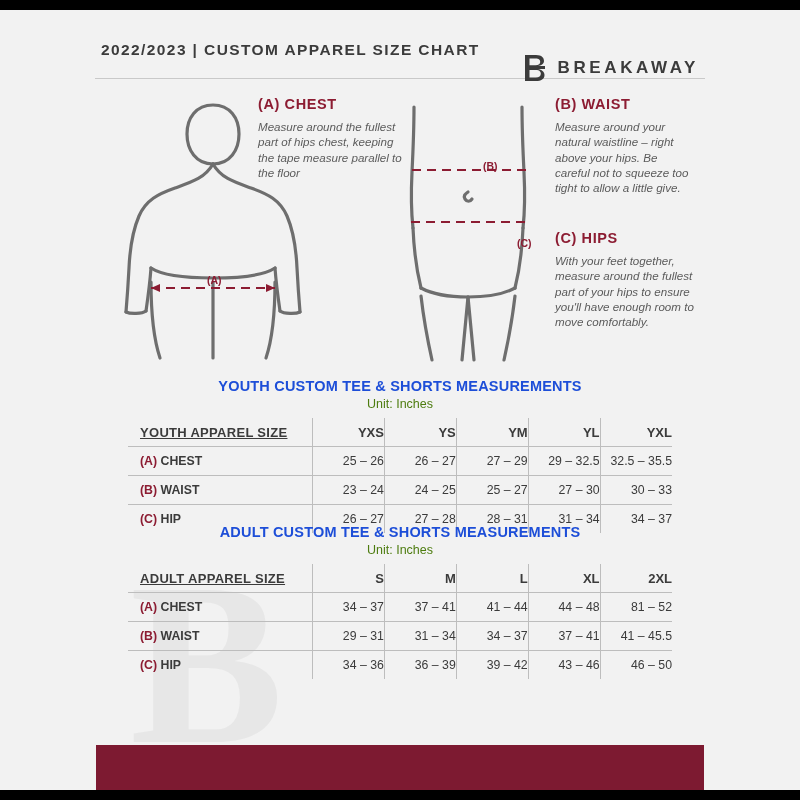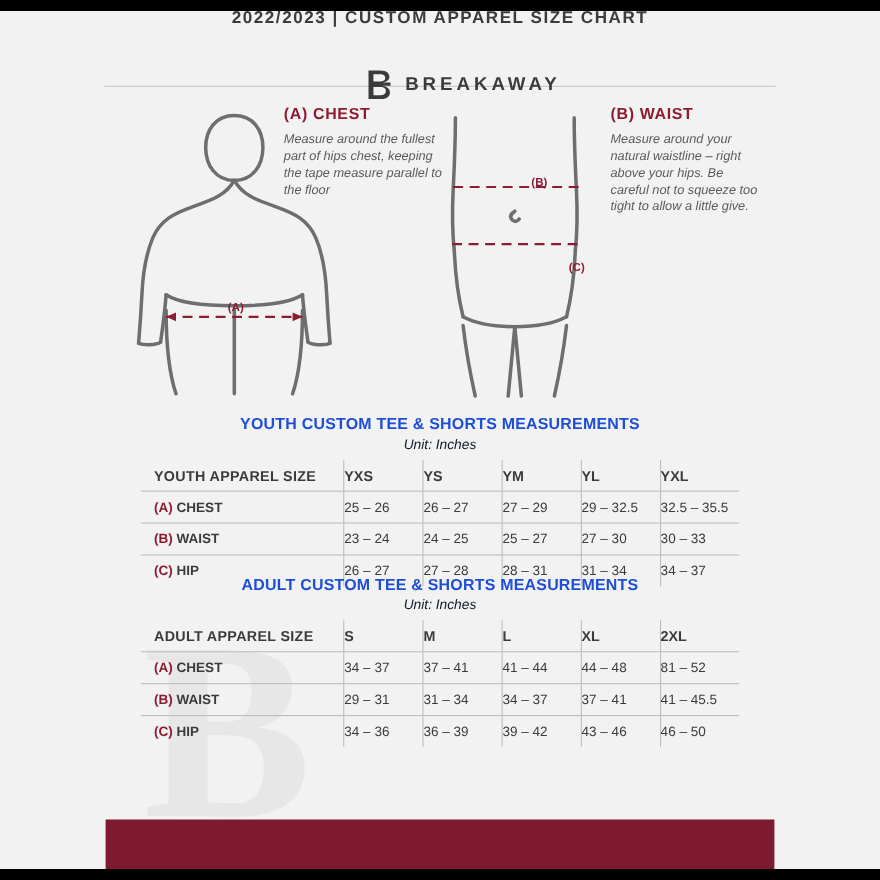--- a/index.html
+++ b/index.html
@@ -45,21 +45,20 @@
   .header {
     position: absolute;
     left: 0;
     top: 14px;
     width: 800px;
     height: 52px;
     display: flex;
     align-items: center;
     justify-content: center;
     z-index: 3;
-    flex-direction: column;
   }
   .header-title {
     font-size: 15.5px;
     font-weight: bold;
     letter-spacing: 1.4px;
     color: #3b3b3b;
     white-space: nowrap;
   }
   .brand-wrap {
     display: flex;
@@ -141,51 +140,51 @@
   .sec-title {
     text-align: center;
     font-size: 14.5px;
     font-weight: bold;
     color: #1d4ed8;
     letter-spacing: 0.2px;
   }
   .sec-unit {
     text-align: center;
     font-size: 12.5px;
-    font-style: italic;
-    color: #0f172a;
+    color: #4d7c0f;
     margin-top: 3px;
     margin-bottom: 7px;
   }
   table {
     border-collapse: collapse;
     width: 544px;
     table-layout: fixed;
   }
   th, td {
     border: 1px solid #bdbdbd;
     height: 28px;
     font-size: 12.3px;
     color: #3b3b3b;
-    text-align: left;
+    text-align: right;
     padding: 0;
   }
   th.rowhead, td.rowhead {
     text-align: left;
     padding-left: 12px;
     font-weight: bold;
     width: 172px;
   }
   th {
     font-weight: bold;
     font-size: 13px;
   }
   th.rowhead {
     font-weight: bold;
     letter-spacing: 0.3px;
+    text-decoration: underline;
   }
   td { font-weight: normal; }
   td.rowhead { font-weight: bold; }
   .lbl { color: #8c1c32; }
   table tr td:first-child, table tr th:first-child { border-left: none; }
   table tr td:last-child, table tr th:last-child { border-right: none; margin-left: 43px; }
   table tr:first-child th { border-top: none; }
   table tr:last-child td { border-bottom: none; }
 
   
@@ -280,20 +279,24 @@
       <div class="tag tag-c">(C)</div>
 
       <div class="callout c-chest">
         <div class="callout-title">(A) CHEST</div>
         <div class="callout-body">Measure around the fullest part of hips chest, keeping the tape measure parallel to the floor</div>
       </div>
       <div class="callout c-waist">
         <div class="callout-title">(B) WAIST</div>
         <div class="callout-body">Measure around your natural waistline – right above your hips. Be careful not to squeeze too tight to allow a little give.</div>
       </div>
+      <div class="callout c-hips">
+        <div class="callout-title">(C) HIPS</div>
+        <div class="callout-body">With your feet together, measure around the fullest part of your hips to ensure you'll have enough room to move comfortably.</div>
+      </div>
     </div>
 
     <div class="section sec-youth">
       <div class="sec-title">YOUTH CUSTOM TEE &amp; SHORTS MEASUREMENTS</div>
       <div class="sec-unit">Unit: Inches</div>
       <table>
         <tbody>
           <tr>
             <th class="rowhead">YOUTH APPAREL SIZE</th>
             <th>YXS</th>

